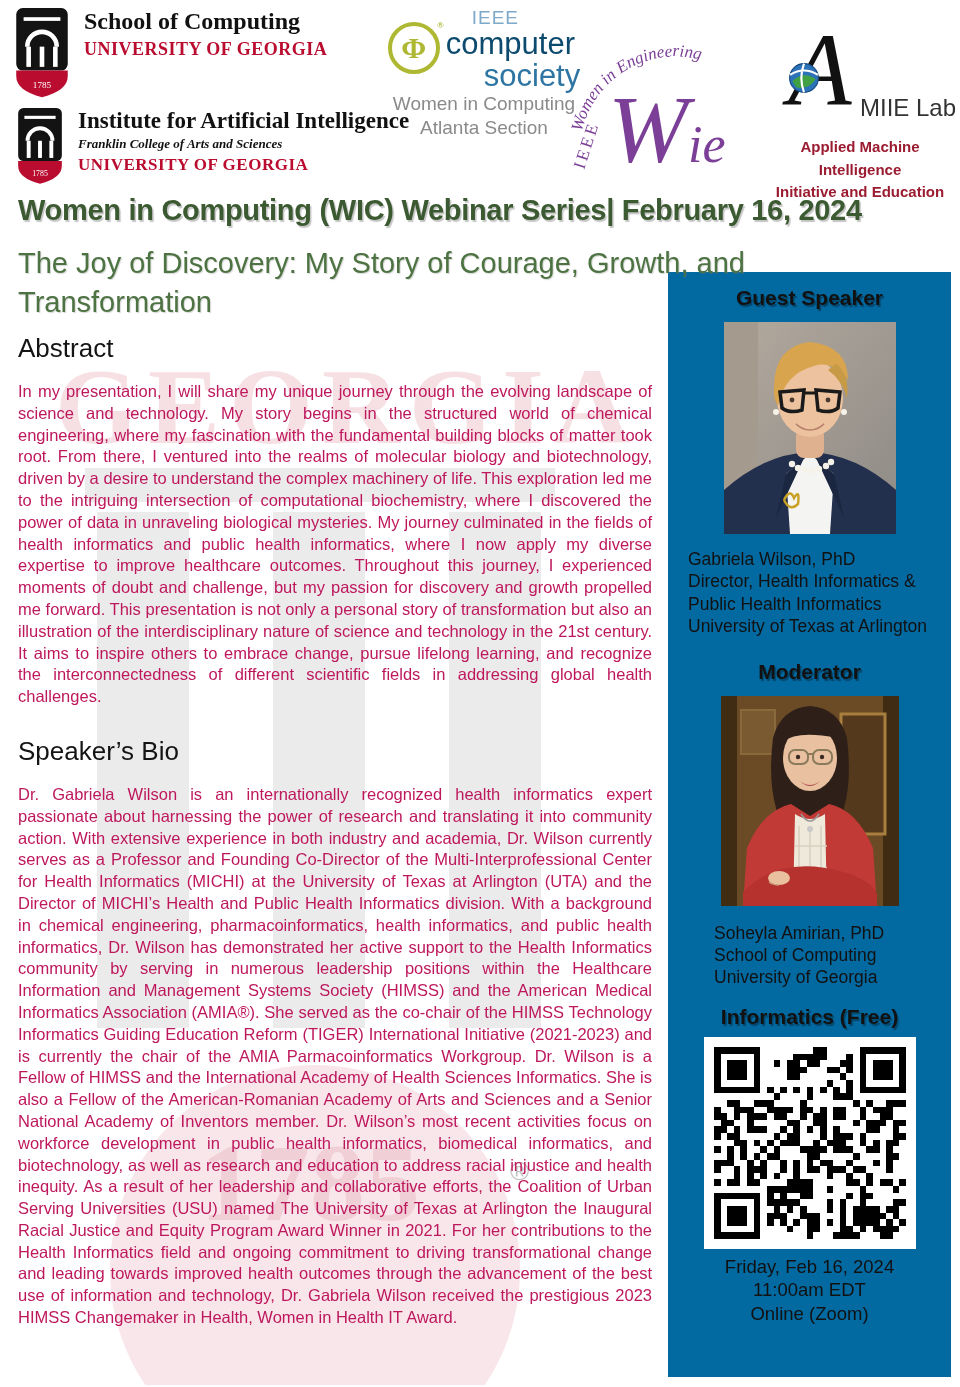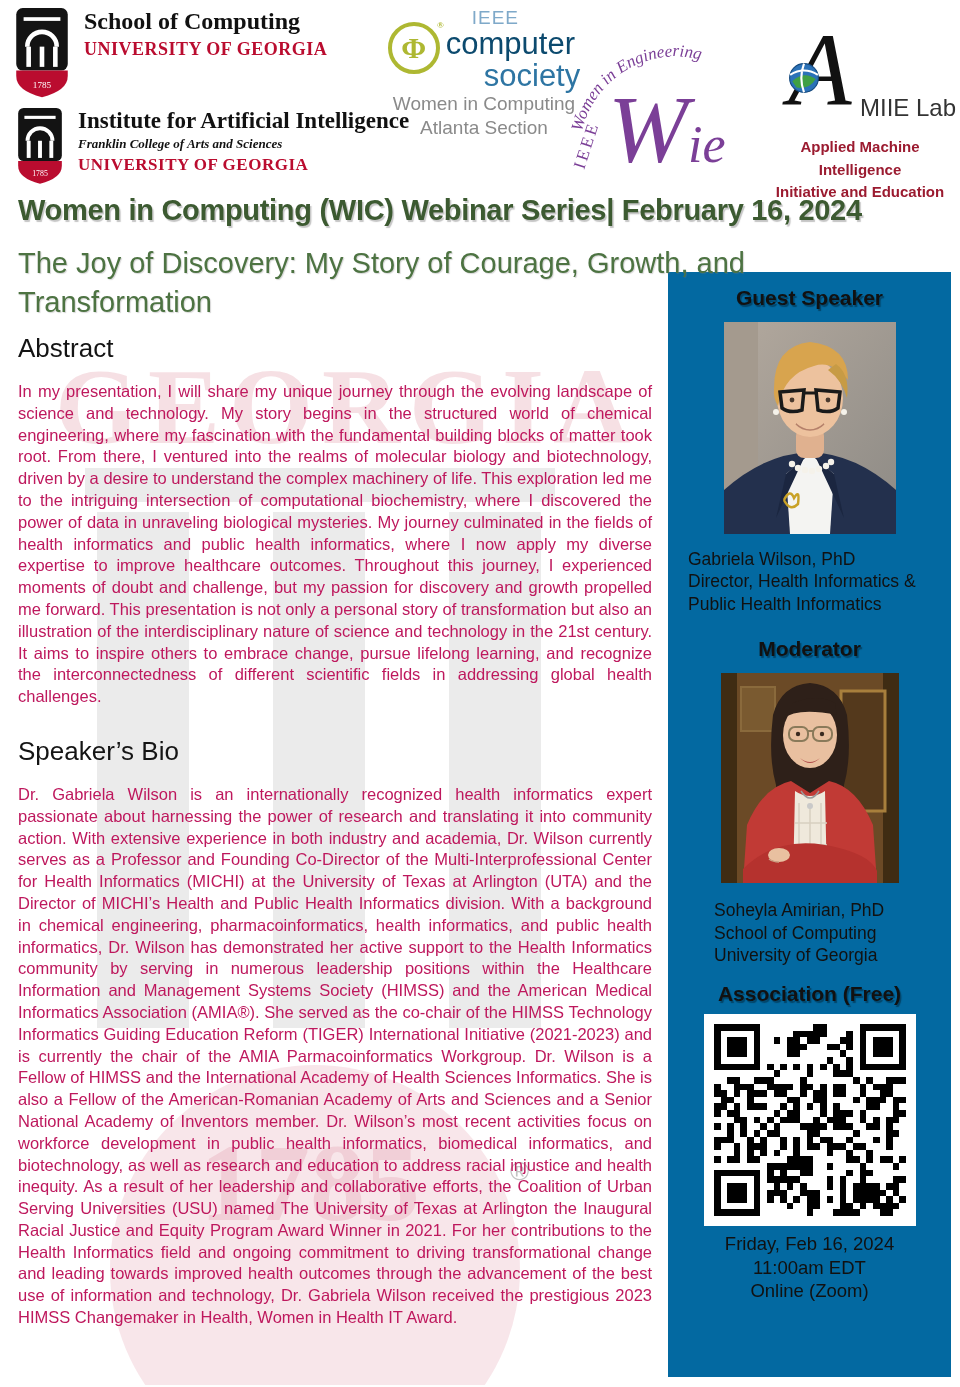--- a/index.html
+++ b/index.html
@@ -221,20 +221,21 @@
         <circle cx="102" cy="144" r="3.2"></circle>
           <circle cx="107" cy="140" r="3.2"></circle>
         </g>
       <path d="M60,178 q6,-12 10,-2 q6,-10 4,6 q-8,8 -14,-4" fill="none" stroke="#c9a227" stroke-width="2.5"></path>
     </svg>
 
     <div class="sb-info guest-info">
       <div>Gabriela Wilson, PhD</div>
       <div>Director, Health Informatics &amp;</div>
       <div>Public Health Informatics</div>
+      <div>University of Texas at Arlington</div>
     </div>
 
     <div class="sb-head sb-head-mod">Moderator</div>
 
     <svg class="photo" width="178" height="210" viewBox="0 0 178 210">
       <rect width="178" height="210" fill="#6b4a26"></rect>
       <rect x="0" y="0" width="16" height="210" fill="#3f2c13"></rect>
       <rect x="162" y="0" width="16" height="210" fill="#3f2c13"></rect>
       <rect x="120" y="18" width="44" height="120" fill="#54391c" stroke="#a87f3c" stroke-width="3"></rect>
       <rect x="20" y="14" width="34" height="44" fill="#7a5a30" stroke="#8a6a3c" stroke-width="2"></rect>
@@ -256,21 +257,21 @@
       <ellipse cx="58" cy="182" rx="11" ry="7" fill="#e9c0a0"></ellipse>
       <path d="M48,186 q4,3 10,3" stroke="#caa184" stroke-width="1.5" fill="none"></path>
     </svg>
 
     <div class="sb-info mod-info">
       <div>Soheyla Amirian, PhD</div>
       <div>School of Computing</div>
       <div>University of Georgia</div>
     </div>
 
-    <div class="sb-head sb-head-reg">Association (Free)</div>
+    <div class="sb-head sb-head-reg">Informatics (Free)</div>
 
     <div class="qr-box">
       <svg id="qr" width="192" height="192" viewBox="0 0 29 29" shape-rendering="crispEdges">
           <rect x="0" y="0" width="1" height="1" fill="#000"></rect>
           <rect x="1" y="0" width="1" height="1" fill="#000"></rect>
           <rect x="2" y="0" width="1" height="1" fill="#000"></rect>
           <rect x="3" y="0" width="1" height="1" fill="#000"></rect>
           <rect x="4" y="0" width="1" height="1" fill="#000"></rect>
           <rect x="5" y="0" width="1" height="1" fill="#000"></rect>
           <rect x="6" y="0" width="1" height="1" fill="#000"></rect>

